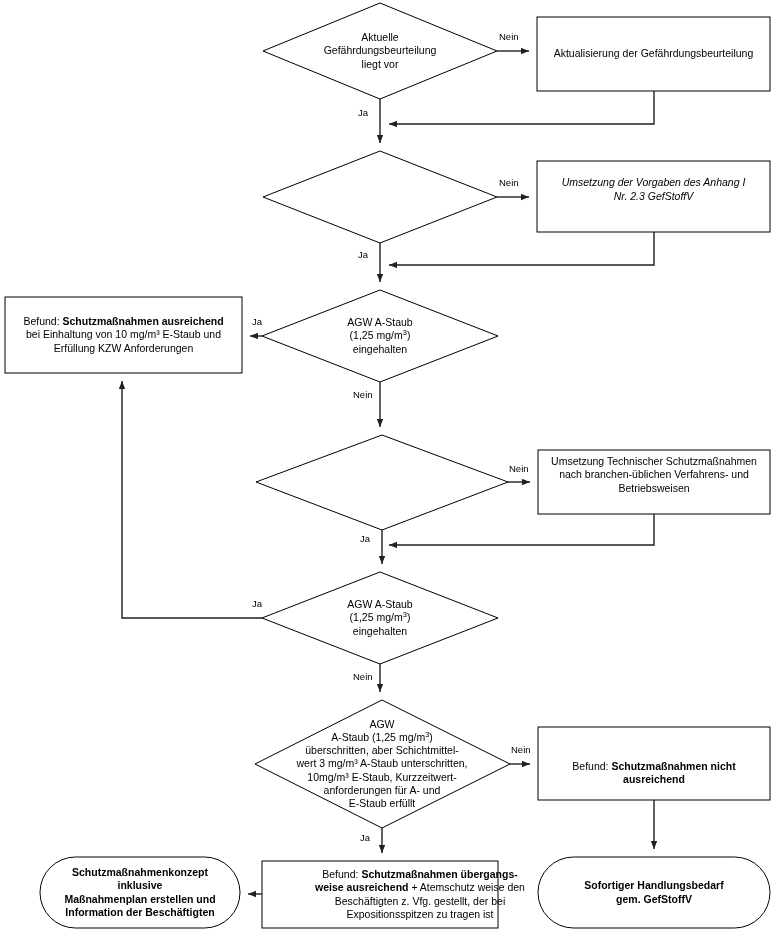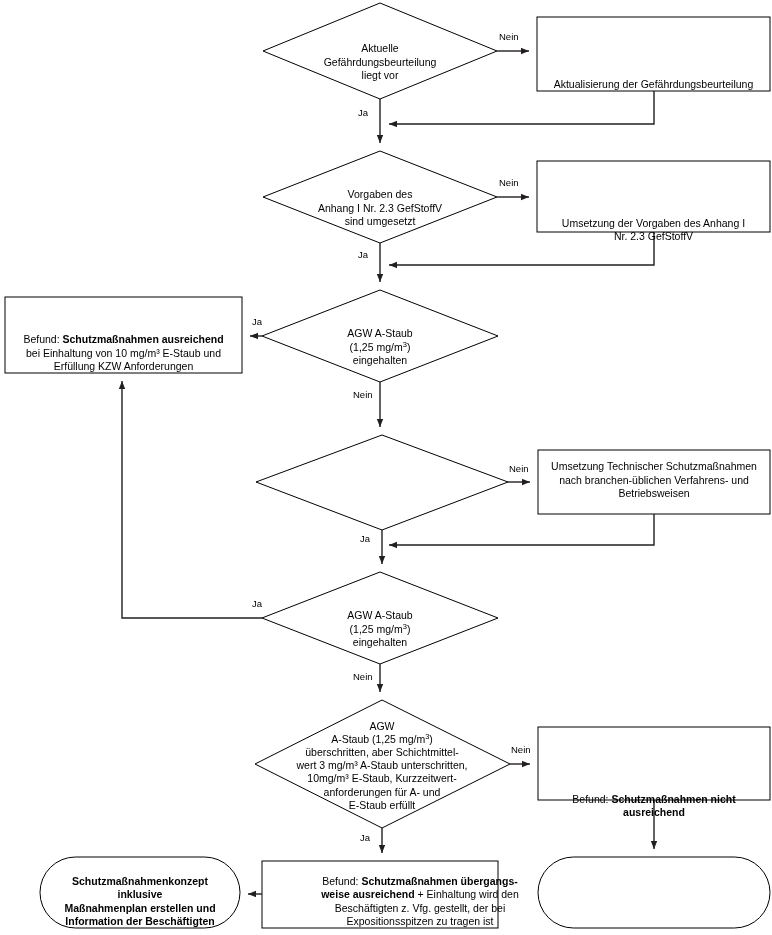--- a/index.html
+++ b/index.html
@@ -30,21 +30,21 @@
     stroke-width: 1;
   }
   .conn {
     stroke: #231f20;
     stroke-width: 1.4;
     fill: none;
   }
   .node-text {
     position: absolute;
     display: flex;
-    align-items: flex-end;
+    align-items: center;
     justify-content: center;
     text-align: center;
     color: #000000;
     font-size: 10.5px;
     line-height: 13.2px;
     pointer-events: none;
   }
   .node-text .inner { width: 100%; }
   .bold { font-weight: bold; }
   .edge-label {
@@ -126,29 +126,22 @@
       <span>Aktuelle</span><br>
       <span>Gefährdungsbeurteilung</span><br>
       <span>liegt vor</span>
     </div>
   </div>
 
   <div class="node-text" style="left:540px;top:17px;width:227px;height:74px;">
     <div class="inner"><span>Aktualisierung der Gefährdungsbeurteilung</span></div>
   </div>
 
-  <div class="node-text" style="left:276px;top:166px;width:208px;height:62px;">
-    <div class="inner">
-      <span>Vorgaben des</span><br>
-      <span>Anhang I Nr. 2.3 GefStoffV</span><br>
-      <span>sind umgesetzt</span>
-    </div>
-  </div>
-
-  <div class="node-text" style="left:540px;top:172px;width:227px;height:71px;">
+
+  <div class="node-text" style="left:540px;top:154px;width:227px;height:71px;font-style:italic;">
     <div class="inner">
       <span>Umsetzung der Vorgaben des Anhang I</span><br>
       <span>Nr. 2.3 GefStoffV</span>
     </div>
   </div>
 
   <div class="node-text" style="left:292px;top:305px;width:176px;height:62px;">
     <div class="inner">
       <span>AGW A-Staub</span><br>
       <span>(1,25 mg/m</span><sup>3</sup><span>)</span><br>
@@ -196,35 +189,41 @@
   <div class="node-text" style="left:542px;top:727px;width:224px;height:92px;">
     <div class="inner">
       <span>Befund: </span><span class="bold">Schutzmaßnahmen nicht</span><br>
       <span class="bold">ausreichend</span>
     </div>
   </div>
 
   <div class="node-text" style="left:264px;top:861px;width:232px;height:67px;margin-left:40px;">
     <div class="inner">
       <span>Befund: </span><span class="bold">Schutzmaßnahmen übergangs-</span><br>
-      <span class="bold">weise ausreichend</span><span> + Einhaltung wird den</span><br>
+      <span class="bold">weise ausreichend</span><span> + Atemschutz weise den</span><br>
       <span>Beschäftigten z. Vfg. gestellt, der bei</span><br>
       <span>Expositionsspitzen zu tragen ist</span>
     </div>
   </div>
 
   <div class="node-text bold" style="left:44px;top:857px;width:192px;height:71px;">
     <div class="inner">
       <span>Schutzmaßnahmenkonzept</span><br>
       <span>inklusive</span><br>
       <span>Maßnahmenplan erstellen und</span><br>
       <span>Information der Beschäftigten</span>
     </div>
   </div>
 
+  <div class="node-text bold" style="left:542px;top:857px;width:224px;height:71px;">
+    <div class="inner">
+      <span>Sofortiger Handlungsbedarf</span><br>
+      <span>gem. GefStoffV</span>
+    </div>
+  </div>
 
   <div class="edge-label" style="left:499px;top:31px;">Nein</div>
   <div class="edge-label" style="left:358px;top:107px;">Ja</div>
 
   <div class="edge-label" style="left:499px;top:177px;">Nein</div>
   <div class="edge-label" style="left:358px;top:249px;">Ja</div>
 
   <div class="edge-label" style="left:252px;top:316px;">Ja</div>
   <div class="edge-label" style="left:353px;top:389px;">Nein</div>
 

